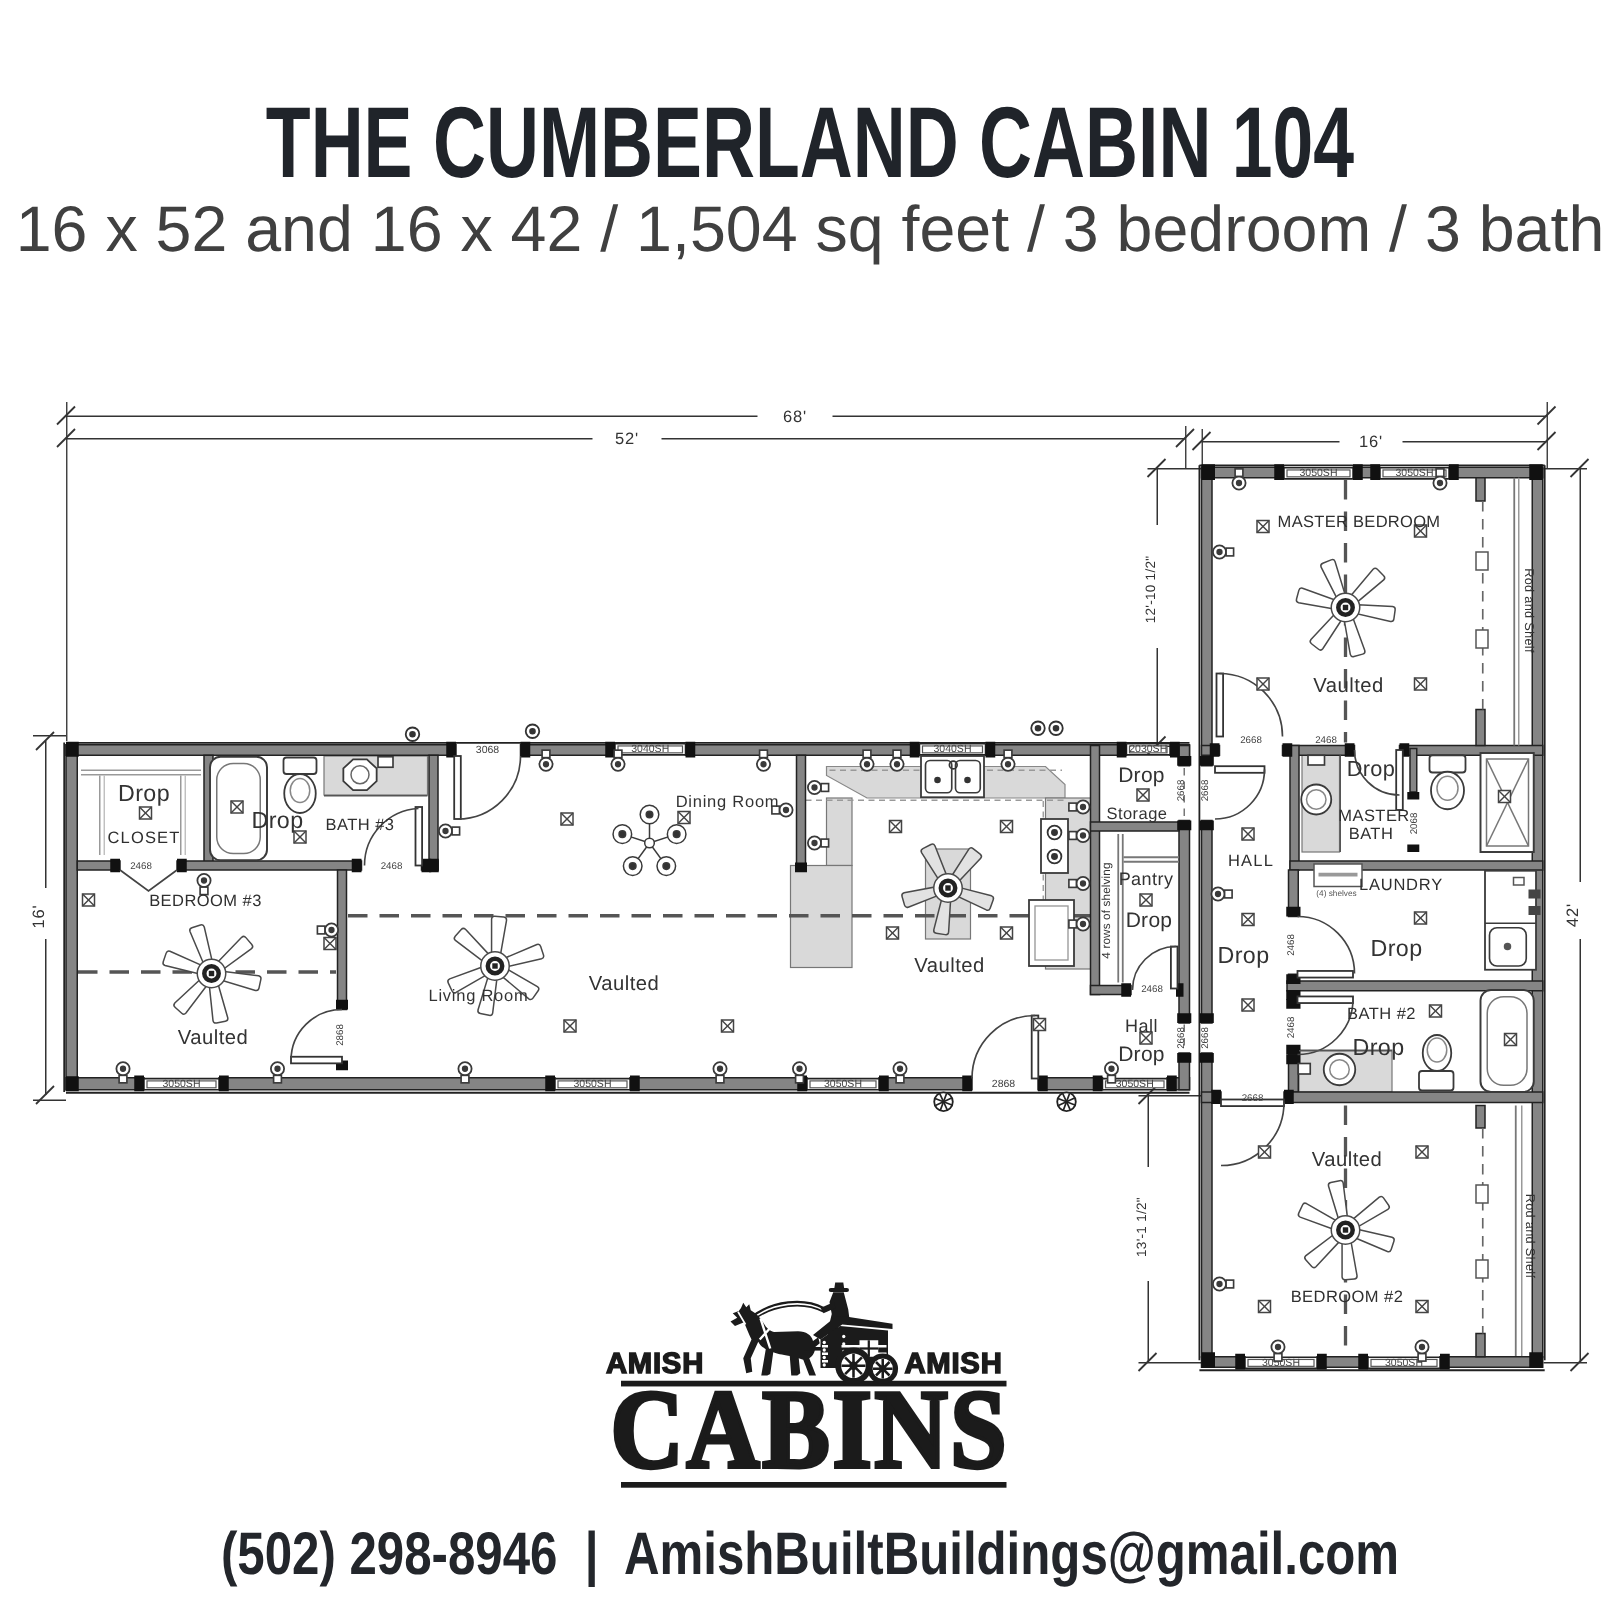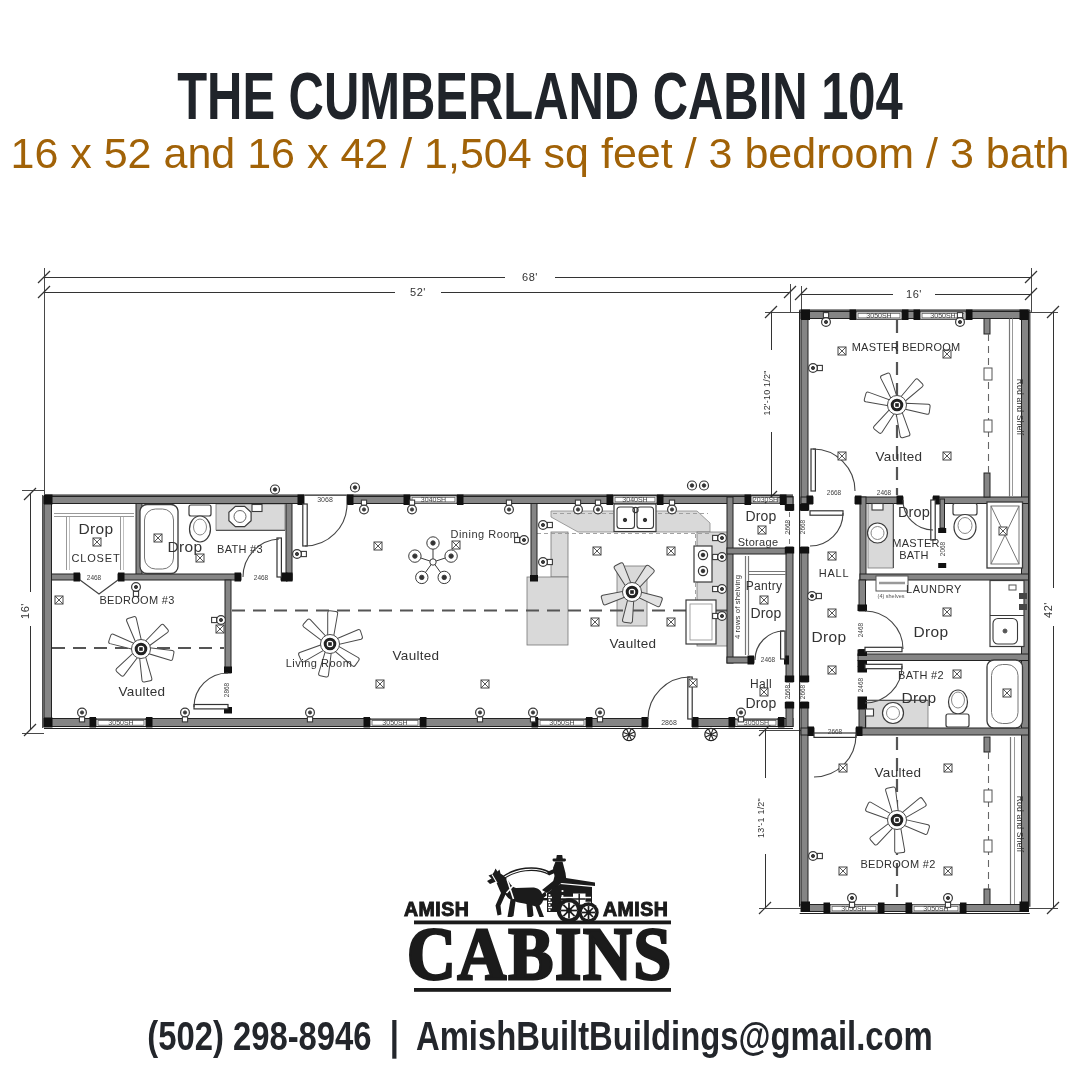--- a/index.html
+++ b/index.html
@@ -7,21 +7,21 @@
   .title {
     position:absolute; left:0; top:57px; width:1080px; text-align:center;
     font-family:"Liberation Sans", sans-serif; font-weight:bold;
     font-size:67px; color:#20242a; letter-spacing:0px;
     transform:scaleX(0.73); transform-origin:center;
     white-space:nowrap;
   }
   .subtitle {
     position:absolute; left:0; top:129px; width:1080px; text-align:center;
     font-family:"Liberation Sans", sans-serif; font-weight:400;
-    font-size:43px; color:#a16207; letter-spacing:0px;
+    font-size:43px; color:#404040; letter-spacing:0px;
     white-space:nowrap;
   }
   .amish {
     position:absolute; font-family:"Liberation Sans", sans-serif; font-weight:bold;
     color:#1b1b1b; font-size:19.5px; letter-spacing:0.5px; top:898px;
     -webkit-text-stroke:1.0px #1b1b1b;
   }
   .cabins {
     position:absolute; left:0; top:911px; width:1080px; text-align:center;
     font-family:"Liberation Serif", serif; font-weight:bold;

